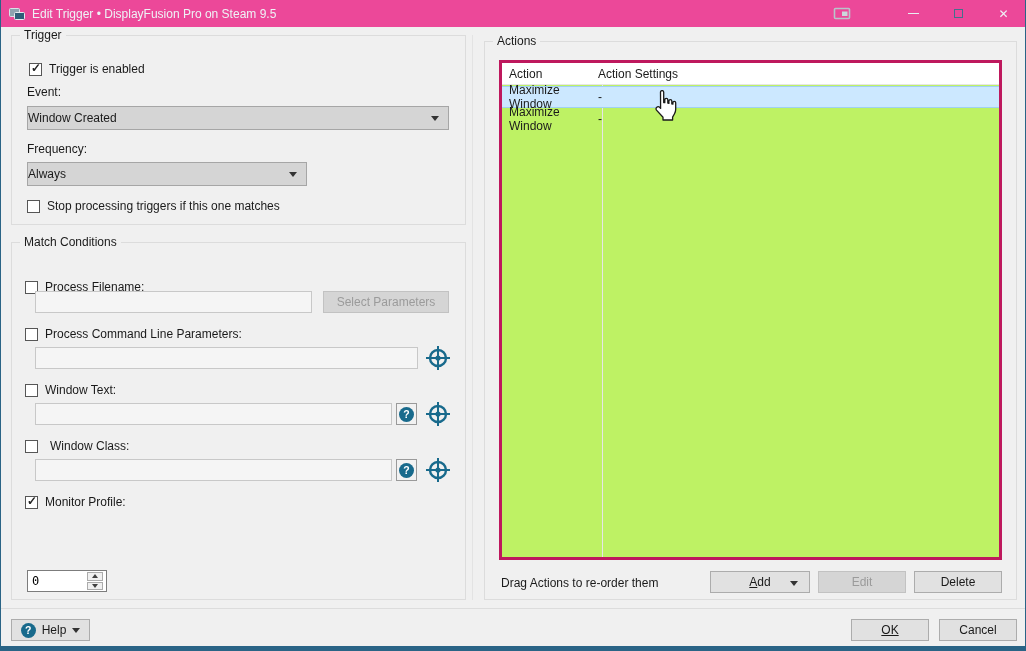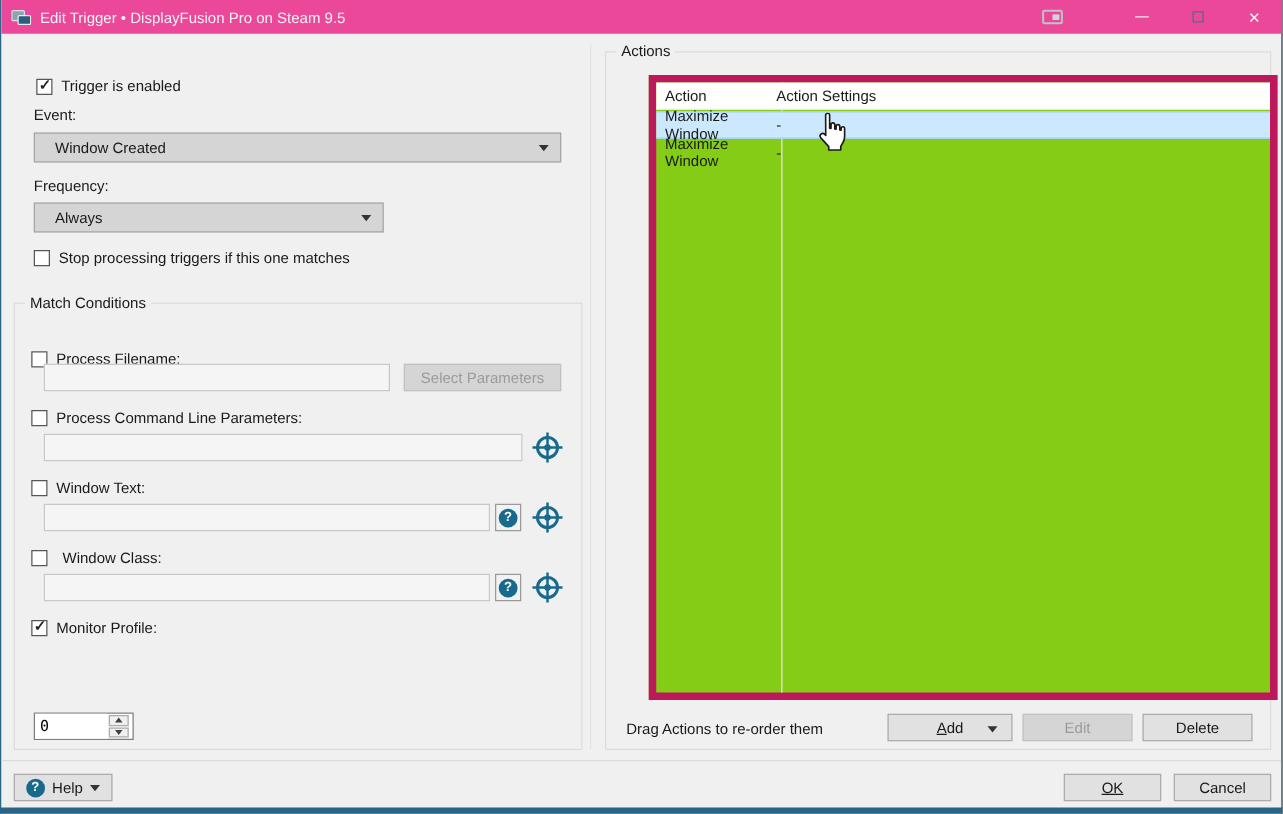--- a/index.html
+++ b/index.html
@@ -22,38 +22,38 @@
   .monbtn{position:absolute;left:824px;top:0;height:27px;width:36px;display:flex;align-items:center;justify-content:center;}
   
   .group{position:absolute;border:1px solid #dcdcdc;}
   .glabel{position:absolute;top:-8px;left:8px;background:#f0f0f0;padding:0 4px;color:#1a1a1a;}
   .vdivider{position:absolute;width:1px;background:#e3e3e3;}
   
   .cbrow{position:absolute;display:flex;align-items:center;gap:7px;white-space:nowrap;}
   .cb{width:13px;height:13px;border:1px solid #565656;background:#fff;flex:0 0 auto;position:relative;}
   .cb .check{position:absolute;left:1px;top:-2px;font-size:12px;font-weight:bold;color:#222;line-height:13px;}
   .lbl{position:absolute;white-space:nowrap;}
-  .combo{position:absolute;background:#d5d5d5;border:1px solid #a6a6a6;display:flex;align-items:center;padding:0 16px;}
+  .combo{position:absolute;background:#d5d5d5;border:1px solid #a6a6a6;display:flex;align-items:center;padding:0 0;}
   .tri-down{width:0;height:0;border-left:4px solid transparent;border-right:4px solid transparent;border-top:5px solid #333;}
   .combo .tri-down{position:absolute;right:9px;top:9px;}
   .tin{position:absolute;background:#f5f5f5;border:1px solid #c8c8c8;font-family:"Liberation Sans",sans-serif;font-size:12px;padding:0 4px;color:#1a1a1a;}
   .btn{position:absolute;background:#e1e1e1;border:1px solid #acacac;display:flex;align-items:center;justify-content:center;font-size:12px;color:#1a1a1a;cursor:default;}
   .btn.disabled{background:#d5d5d5;border-color:#c2c2c2;color:#9b9b9b;}
   .qbtn{position:absolute;width:21px;height:22px;background:#f2f2f2;border:1px solid #9a9a9a;display:flex;align-items:center;justify-content:center;}
   .qicon{width:15px;height:15px;border-radius:50%;background:#186a8c;color:#fff;font-weight:bold;font-size:10.5px;display:flex;align-items:center;justify-content:center;line-height:15px;}
   .cross{position:absolute;width:26px;height:26px;}
   
   .spin{position:absolute;left:26px;top:570px;width:80px;height:22px;border:1px solid #7c7c7c;background:#fff;display:flex;}
   .spin-val{border:none;background:#fff;width:58px;height:20px;padding:0 4px;font-family:"DejaVu Sans Mono",monospace;font-size:12px;}
   .spin-btns{width:18px;display:flex;flex-direction:column;padding:1px;gap:1px;}
   .spin-b{flex:1;background:#f0f0f0;border:1px solid #ababab;display:flex;align-items:center;justify-content:center;}
   .tri-up-s{width:0;height:0;border-left:3px solid transparent;border-right:3px solid transparent;border-bottom:4px solid #404040;}
   .tri-down-s{width:0;height:0;border-left:3px solid transparent;border-right:3px solid transparent;border-top:4px solid #404040;}
   
-  .list{position:absolute;left:498px;top:60px;width:503px;height:500px;background:#84cc16;border:6px solid #be185d;margin-left:20px;}
+  .list{position:absolute;left:498px;top:60px;width:503px;height:500px;background:#bef264;border:3px solid #be185d;}
   .col-sep{position:absolute;left:100px;top:0;bottom:0;width:1px;background:#e6e6e6;}
   .lheader{position:absolute;left:0;right:0;top:0;height:22px;border-bottom:1px solid #e6e6e6;display:flex;align-items:center;background:#fff;}
   .hc1{padding-left:7px;width:93px;}
   .hc2{padding-left:3px;}
   .lrow{position:absolute;left:0;right:0;height:21px;display:flex;align-items:center;}
   .lrow.sel{background:#cce8ff;border-top:1px solid #9fd1f2;border-bottom:1px solid #9fd1f2;height:22px;}
   .rc1{padding-left:7px;width:93px;}
   .rc2{padding-left:3px;}
   .hsep{position:absolute;left:0;right:0;top:608px;height:1px;background:#dcdcdc;}
   .mnem{text-decoration:underline;}
@@ -80,20 +80,23 @@
   <div class="tb-btn" style="left:890px;">
     <div class="min-line"></div>
   </div>
   <div class="tb-btn" style="left:935px;">
     <div class="max-box"></div>
   </div>
   <div class="tb-btn" style="left:980px;">
     <span class="close-x">✕</span>
   </div>
 
+  <div class="group" style="left:10px;top:35px;width:455px;height:190px;">
+    <span class="glabel">Trigger</span>
+  </div>
 
   <div class="cbrow" style="left:28px;top:62px;">
     <span class="cb">
         <span class="check">✓</span>
       </span>
     <span>Trigger is enabled</span>
   </div>
 
   <span class="lbl" style="left:26px;top:85px;">Event:</span>
   <div class="combo" style="left:26px;top:106px;width:422px;height:24px;">

